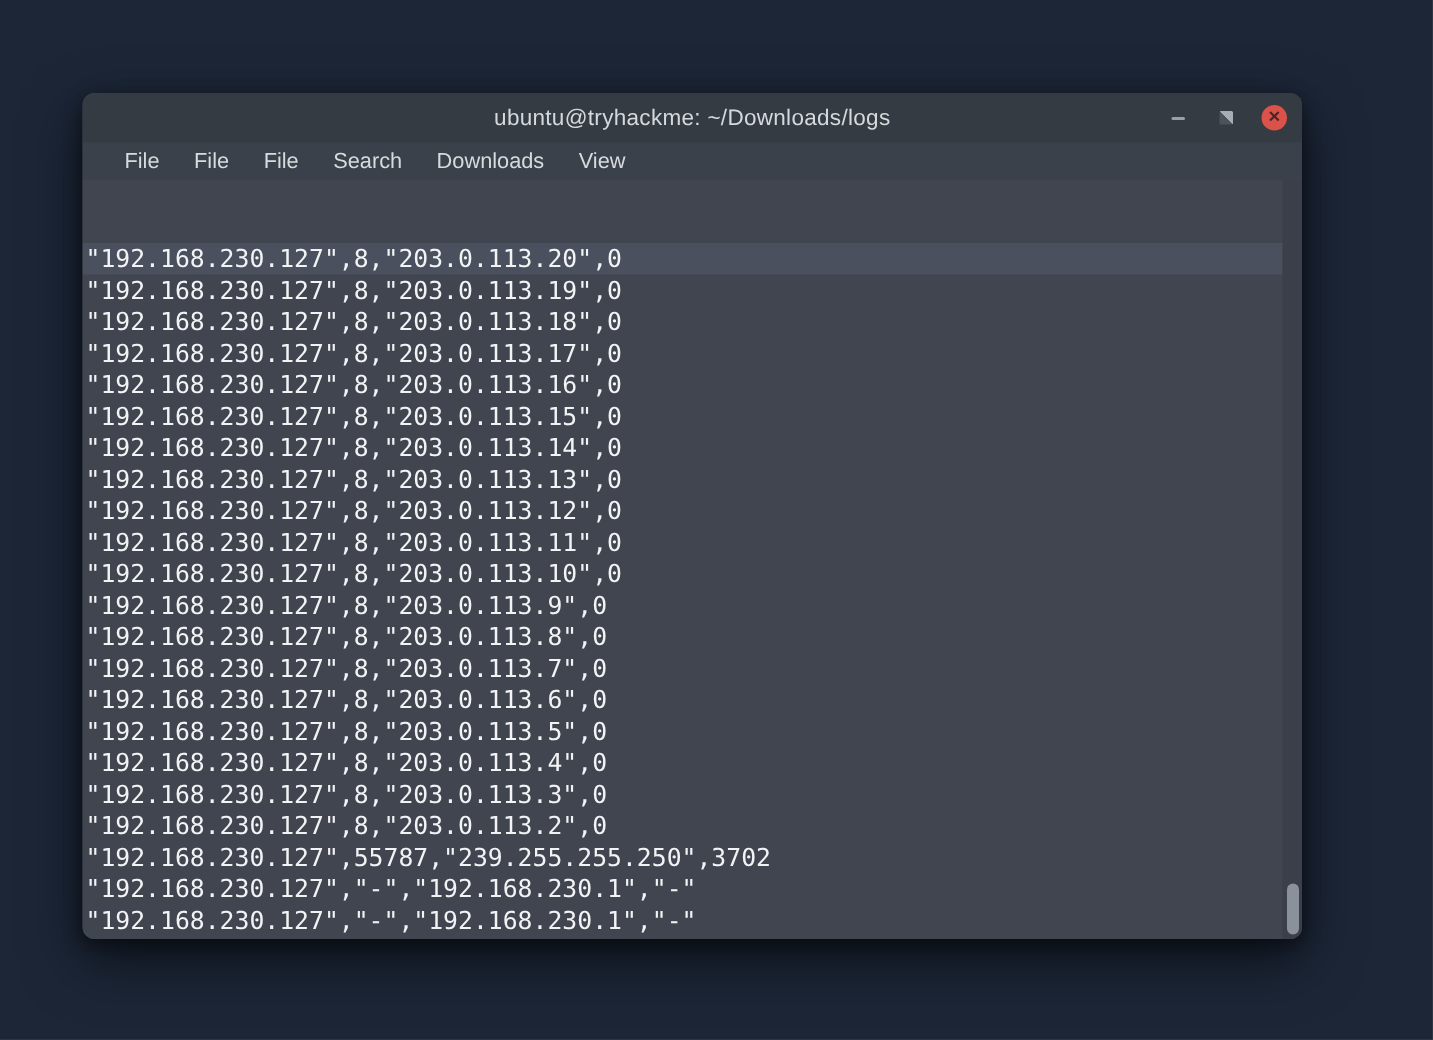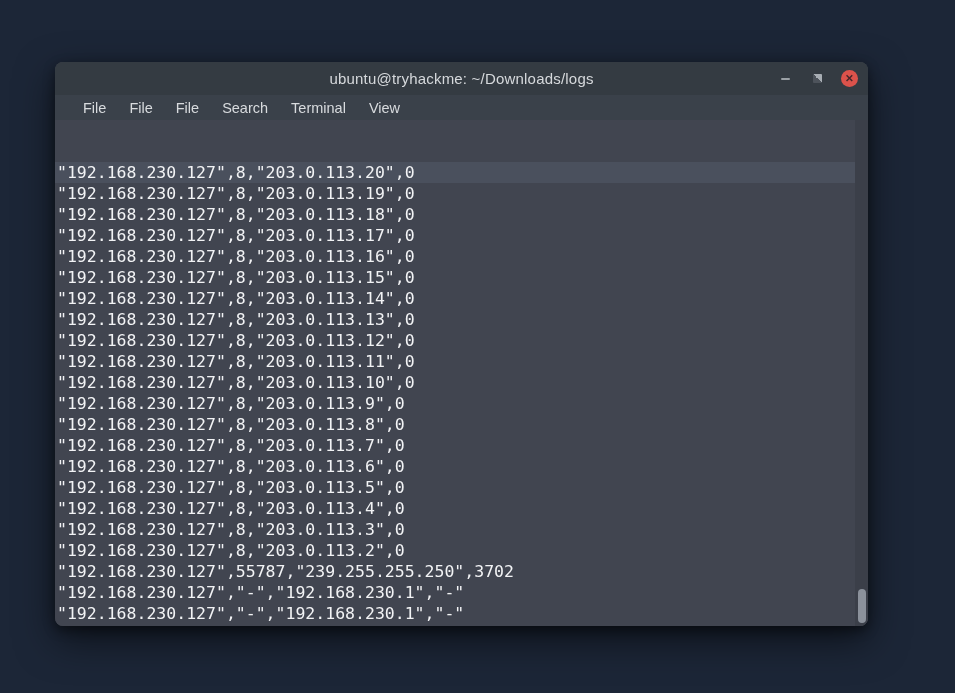--- a/index.html
+++ b/index.html
@@ -92,21 +92,21 @@
         <span>✕</span>
       </div>
     </div>
   </div>
 
   <div class="menubar">
       <span class="menu-item">File</span>
       <span class="menu-item">File</span>
       <span class="menu-item">File</span>
       <span class="menu-item">Search</span>
-      <span class="menu-item">Terminal</span>
+      <span class="menu-item">Downloads</span>
       <span class="menu-item">View</span>
     </div>
 
   <div class="terminal">
     <div class="term-content">
       <div><div class="line hl">"192.168.230.127",8,"203.0.113.20",0</div><div class="line">"192.168.230.127",8,"203.0.113.19",0</div><div class="line">"192.168.230.127",8,"203.0.113.18",0</div><div class="line">"192.168.230.127",8,"203.0.113.17",0</div><div class="line">"192.168.230.127",8,"203.0.113.16",0</div><div class="line">"192.168.230.127",8,"203.0.113.15",0</div><div class="line">"192.168.230.127",8,"203.0.113.14",0</div><div class="line">"192.168.230.127",8,"203.0.113.13",0</div><div class="line">"192.168.230.127",8,"203.0.113.12",0</div><div class="line">"192.168.230.127",8,"203.0.113.11",0</div><div class="line">"192.168.230.127",8,"203.0.113.10",0</div><div class="line">"192.168.230.127",8,"203.0.113.9",0</div><div class="line">"192.168.230.127",8,"203.0.113.8",0</div><div class="line">"192.168.230.127",8,"203.0.113.7",0</div><div class="line">"192.168.230.127",8,"203.0.113.6",0</div><div class="line">"192.168.230.127",8,"203.0.113.5",0</div><div class="line">"192.168.230.127",8,"203.0.113.4",0</div><div class="line">"192.168.230.127",8,"203.0.113.3",0</div><div class="line">"192.168.230.127",8,"203.0.113.2",0</div><div class="line">"192.168.230.127",55787,"239.255.255.250",3702</div><div class="line">"192.168.230.127","-","192.168.230.1","-"</div><div class="line">"192.168.230.127","-","192.168.230.1","-"</div><div class="line">"192.168.230.127",8,"192.168.230.1",0</div></div>
       
     </div>
     <div class="scrollbar">
       <div class="scroll-thumb"></div>

